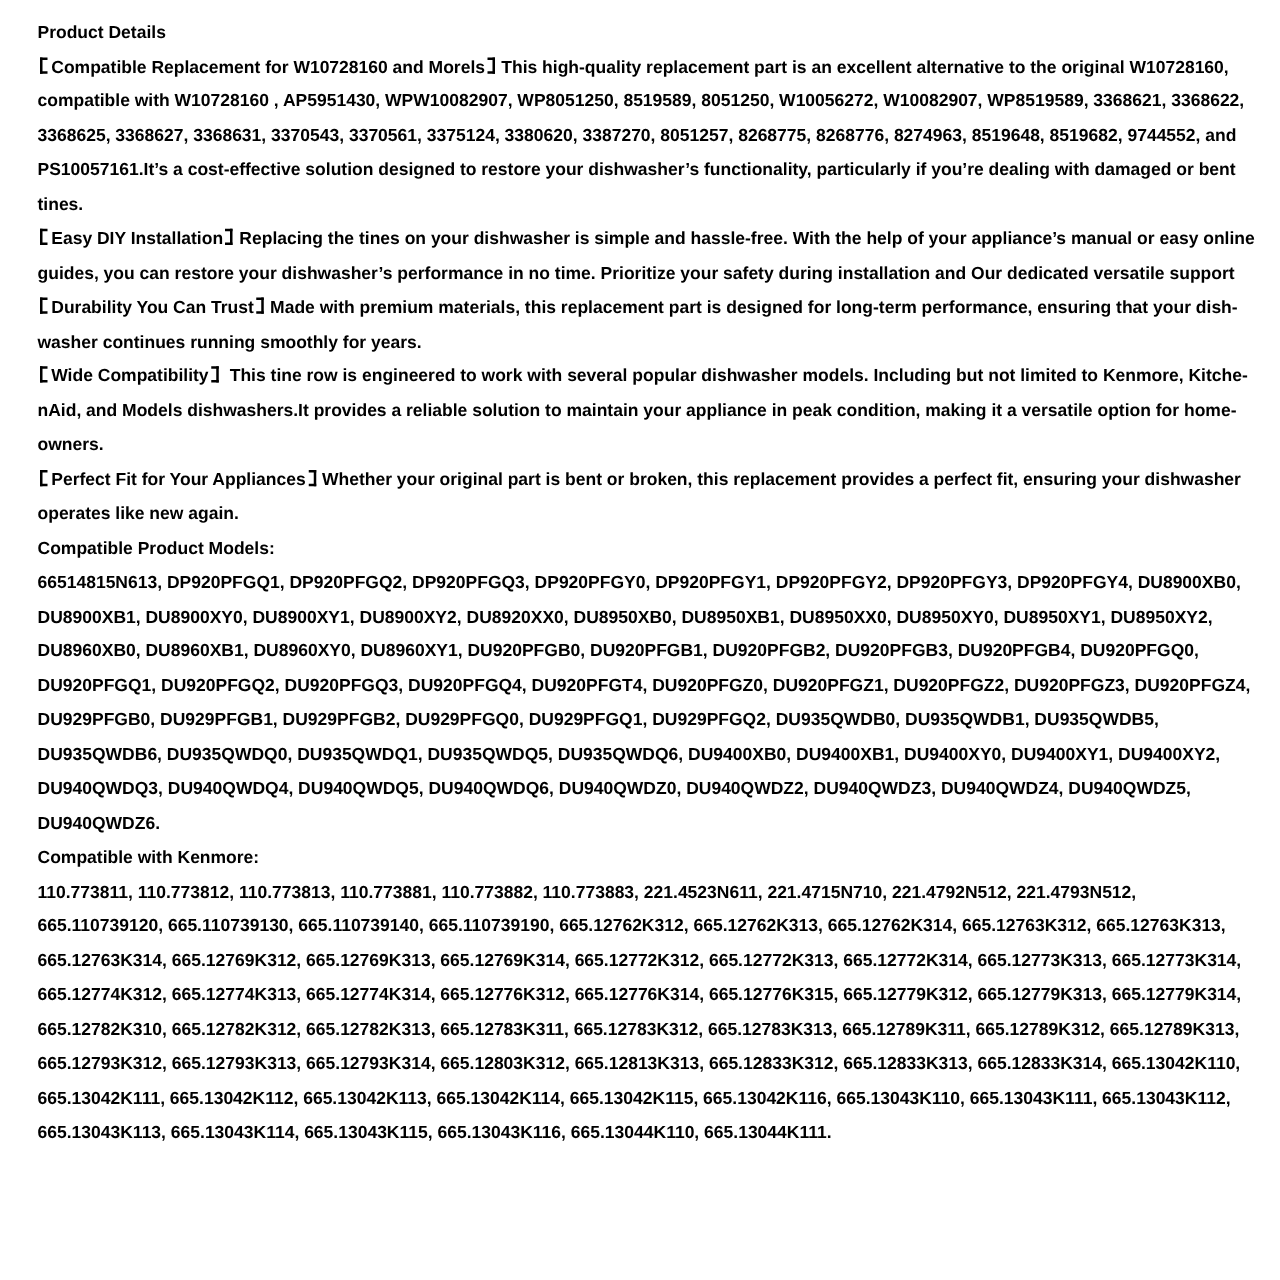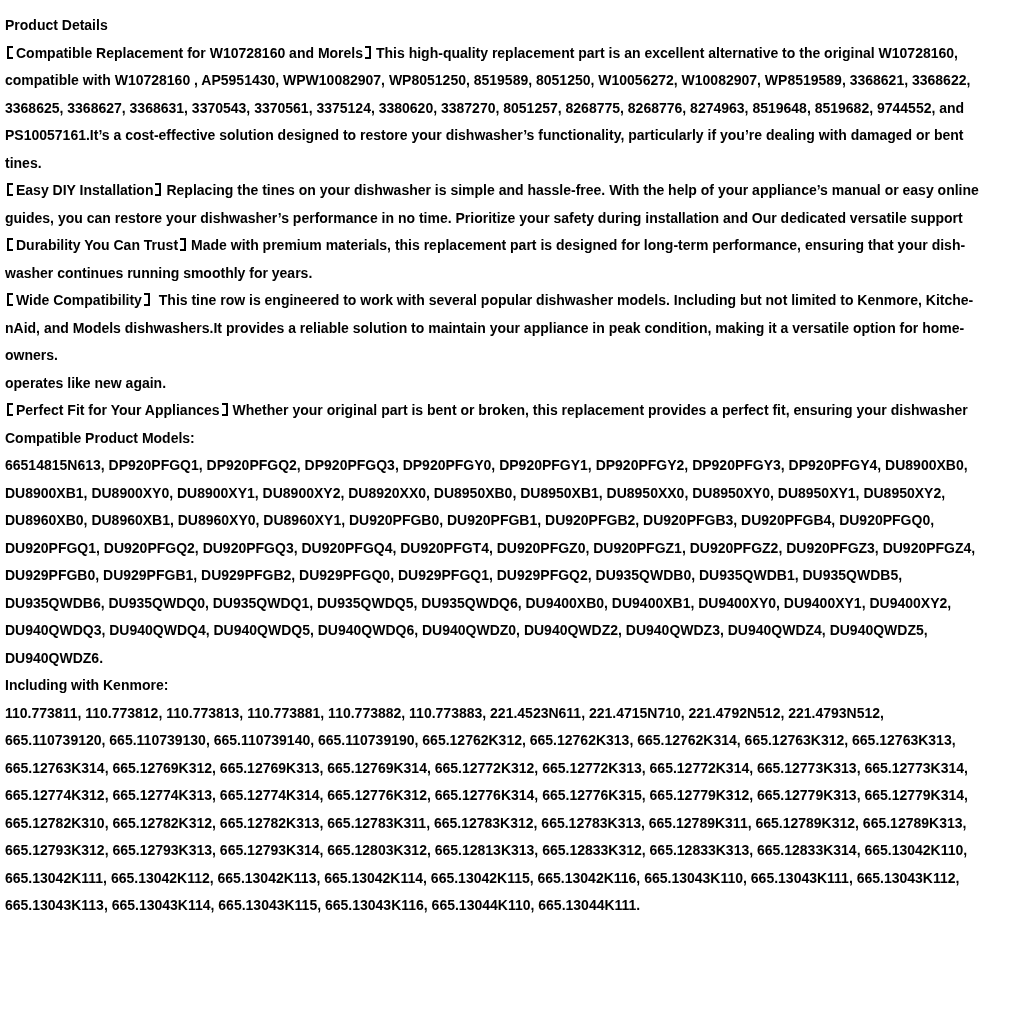--- a/index.html
+++ b/index.html
@@ -9,21 +9,21 @@
   }
   .page {
     position: relative;
     width: 1024px;
     height: 1024px;
     background: #ffffff;
     overflow: hidden;
     font-family: "Liberation Sans", "DejaVu Sans", sans-serif;
   }
   .doc {
-    padding: 12px 18px 0 5px;
+    padding: 12px 18px 0 30px;
     font-size: 14px;
     font-weight: 700;
     line-height: 27.5px;
     color: #000000;
     -webkit-font-smoothing: antialiased;
   }
   .line {
     white-space: nowrap;
   }
   
@@ -70,38 +70,38 @@
       <div>
         <div class="line"><span class="cjkb lb"></span>Durability You Can Trust<span class="cjkb rb"></span>Made with premium materials, this replacement part is designed for long-term performance, ensuring that your dish-</div>
         <div class="line">washer continues running smoothly for years.</div>
       </div>
       <div>
         <div class="line"><span class="cjkb lb"></span>Wide Compatibility<span class="cjkb rb"></span> This tine row is engineered to work with several popular dishwasher models. Including but not limited to Kenmore, Kitche-</div>
         <div class="line">nAid, and Models dishwashers.It provides a reliable solution to maintain your appliance in peak condition, making it a versatile option for home-</div>
         <div class="line">owners.</div>
       </div>
       <div>
+        <div class="line"><span class="cjkb lb"></span>Perfect Fit for Your Appliances<span class="cjkb rb"></span>Whether your original part is bent or broken, this replacement provides a perfect fit, ensuring your dishwasher</div>
         <div class="line">operates like new again.</div>
-        <div class="line"><span class="cjkb lb"></span>Perfect Fit for Your Appliances<span class="cjkb rb"></span>Whether your original part is bent or broken, this replacement provides a perfect fit, ensuring your dishwasher</div>
       </div>
       <div>
         <div class="line">Compatible Product Models:</div>
       </div>
       <div>
         <div class="line">66514815N613, DP920PFGQ1, DP920PFGQ2, DP920PFGQ3, DP920PFGY0, DP920PFGY1, DP920PFGY2, DP920PFGY3, DP920PFGY4, DU8900XB0,</div>
         <div class="line">DU8900XB1, DU8900XY0, DU8900XY1, DU8900XY2, DU8920XX0, DU8950XB0, DU8950XB1, DU8950XX0, DU8950XY0, DU8950XY1, DU8950XY2,</div>
         <div class="line">DU8960XB0, DU8960XB1, DU8960XY0, DU8960XY1, DU920PFGB0, DU920PFGB1, DU920PFGB2, DU920PFGB3, DU920PFGB4, DU920PFGQ0,</div>
         <div class="line">DU920PFGQ1, DU920PFGQ2, DU920PFGQ3, DU920PFGQ4, DU920PFGT4, DU920PFGZ0, DU920PFGZ1, DU920PFGZ2, DU920PFGZ3, DU920PFGZ4,</div>
         <div class="line">DU929PFGB0, DU929PFGB1, DU929PFGB2, DU929PFGQ0, DU929PFGQ1, DU929PFGQ2, DU935QWDB0, DU935QWDB1, DU935QWDB5,</div>
         <div class="line">DU935QWDB6, DU935QWDQ0, DU935QWDQ1, DU935QWDQ5, DU935QWDQ6, DU9400XB0, DU9400XB1, DU9400XY0, DU9400XY1, DU9400XY2,</div>
         <div class="line">DU940QWDQ3, DU940QWDQ4, DU940QWDQ5, DU940QWDQ6, DU940QWDZ0, DU940QWDZ2, DU940QWDZ3, DU940QWDZ4, DU940QWDZ5,</div>
         <div class="line">DU940QWDZ6.</div>
       </div>
       <div>
-        <div class="line">Including with Kenmore:</div>
+        <div class="line">Compatible with Kenmore:</div>
       </div>
       <div>
         <div class="line">110.773811, 110.773812, 110.773813, 110.773881, 110.773882, 110.773883, 221.4523N611, 221.4715N710, 221.4792N512, 221.4793N512,</div>
         <div class="line">665.110739120, 665.110739130, 665.110739140, 665.110739190, 665.12762K312, 665.12762K313, 665.12762K314, 665.12763K312, 665.12763K313,</div>
         <div class="line">665.12763K314, 665.12769K312, 665.12769K313, 665.12769K314, 665.12772K312, 665.12772K313, 665.12772K314, 665.12773K313, 665.12773K314,</div>
         <div class="line">665.12774K312, 665.12774K313, 665.12774K314, 665.12776K312, 665.12776K314, 665.12776K315, 665.12779K312, 665.12779K313, 665.12779K314,</div>
         <div class="line">665.12782K310, 665.12782K312, 665.12782K313, 665.12783K311, 665.12783K312, 665.12783K313, 665.12789K311, 665.12789K312, 665.12789K313,</div>
         <div class="line">665.12793K312, 665.12793K313, 665.12793K314, 665.12803K312, 665.12813K313, 665.12833K312, 665.12833K313, 665.12833K314, 665.13042K110,</div>
         <div class="line">665.13042K111, 665.13042K112, 665.13042K113, 665.13042K114, 665.13042K115, 665.13042K116, 665.13043K110, 665.13043K111, 665.13043K112,</div>
         <div class="line">665.13043K113, 665.13043K114, 665.13043K115, 665.13043K116, 665.13044K110, 665.13044K111.</div>

